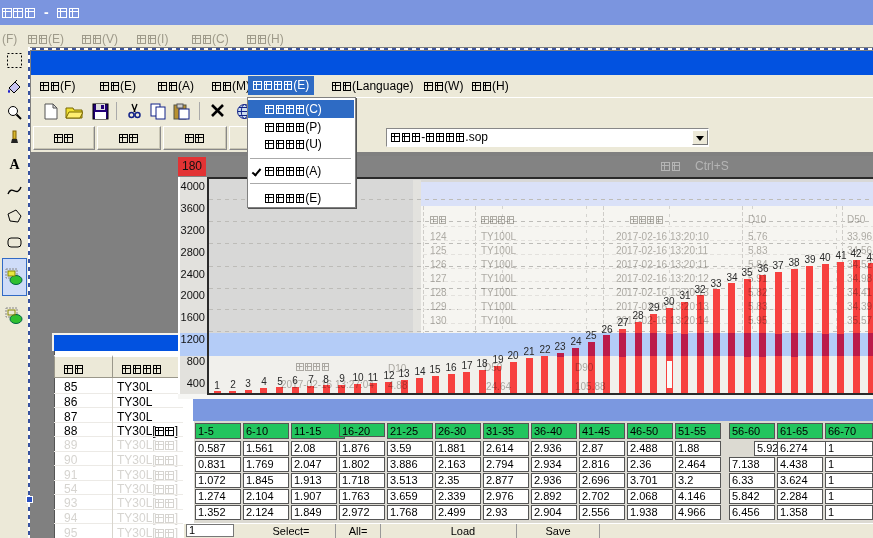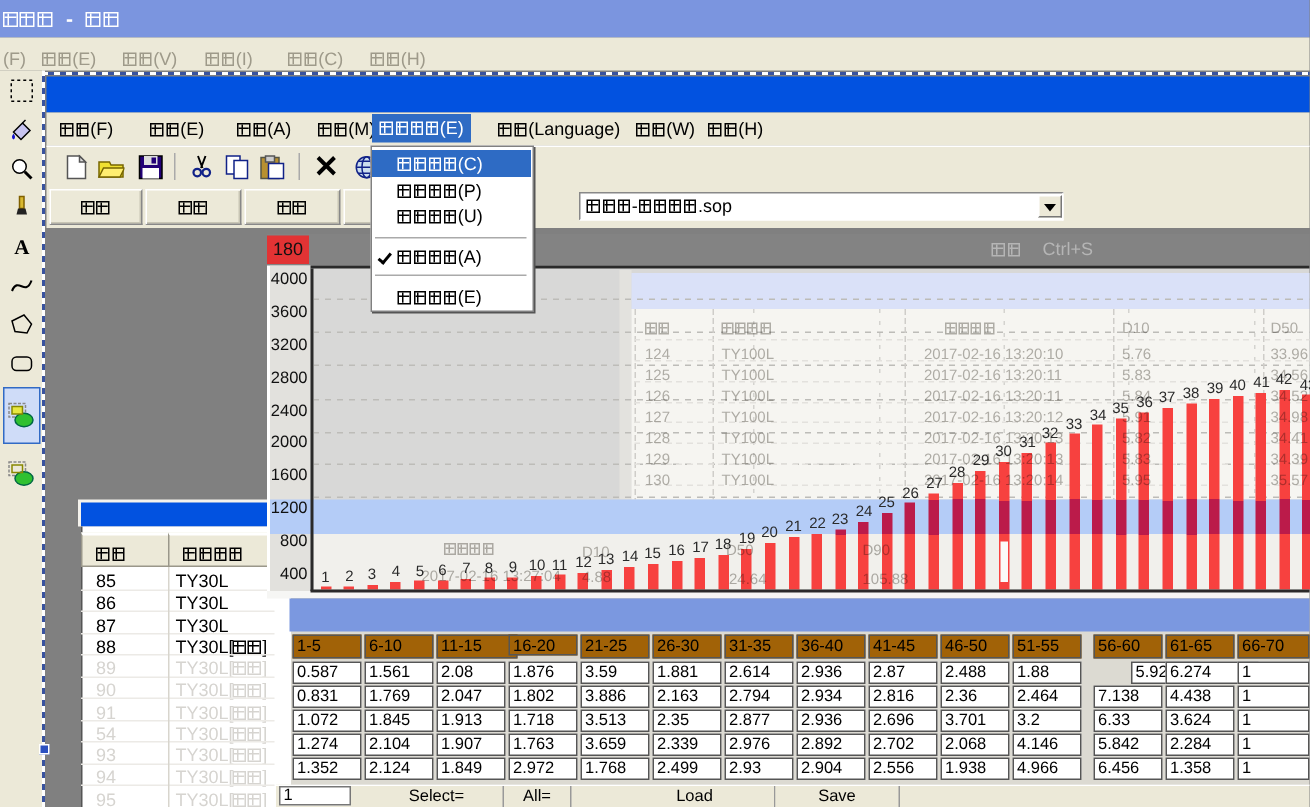--- a/index.html
+++ b/index.html
@@ -66,21 +66,21 @@
 .vdash{position:absolute;width:1px;background:repeating-linear-gradient(180deg,#cfcdc9 0 4px,transparent 4px 6px)}
 .hdash{position:absolute;height:1px;background:repeating-linear-gradient(90deg,#e3e1dd 0 4px,transparent 4px 7px)}
 .bar{position:absolute;width:7px}
 .bn{position:absolute;font-size:10px;color:#2a2a2a;transform:translate(-50%,0);white-space:nowrap}
 .cur{left:667px;top:361px;width:5px;height:27px;background:#fbfbf9}
 
 .ntab{left:194px;top:399px;width:679px;height:124px;background:#dcdad2}
 .nband{left:193px;top:399px;width:680px;height:22px;background:#7b98e0}
 .ncell{position:absolute;background:#fff;border:1px solid #555;font-size:11px;color:#000;
  padding-left:2px;line-height:13px;white-space:nowrap;overflow:hidden}
-.nhead{background:#a16207;line-height:14px}
+.nhead{background:#22c55e;line-height:14px}
 .nstrip{left:184px;top:523px;width:689px;height:15px;background:#ece9d8;border-top:1px solid #fff}
 .nbtn{position:absolute;top:524px;height:14px;background:#ece9d8;font-size:11px;text-align:center;
  color:#000;border-right:1px solid #999;line-height:14px}
 .n1{left:186px;top:524px;width:48px;height:13px;background:#fff;border:1px solid #777;font-size:11px;line-height:11px;padding-left:2px}
 
 .dmenu{left:247px;top:97px;width:109px;height:111px;background:#fff;border:1px solid #808080;
  box-shadow:1px 1px 0 #555}
 .mi{position:absolute;left:248px;width:106px;font-size:12px;color:#000;padding-left:17px}
 .misel{background:#2e6bc4;color:#fff}
 .sep{position:absolute;left:250px;width:101px;height:1px;background:#aaa}

